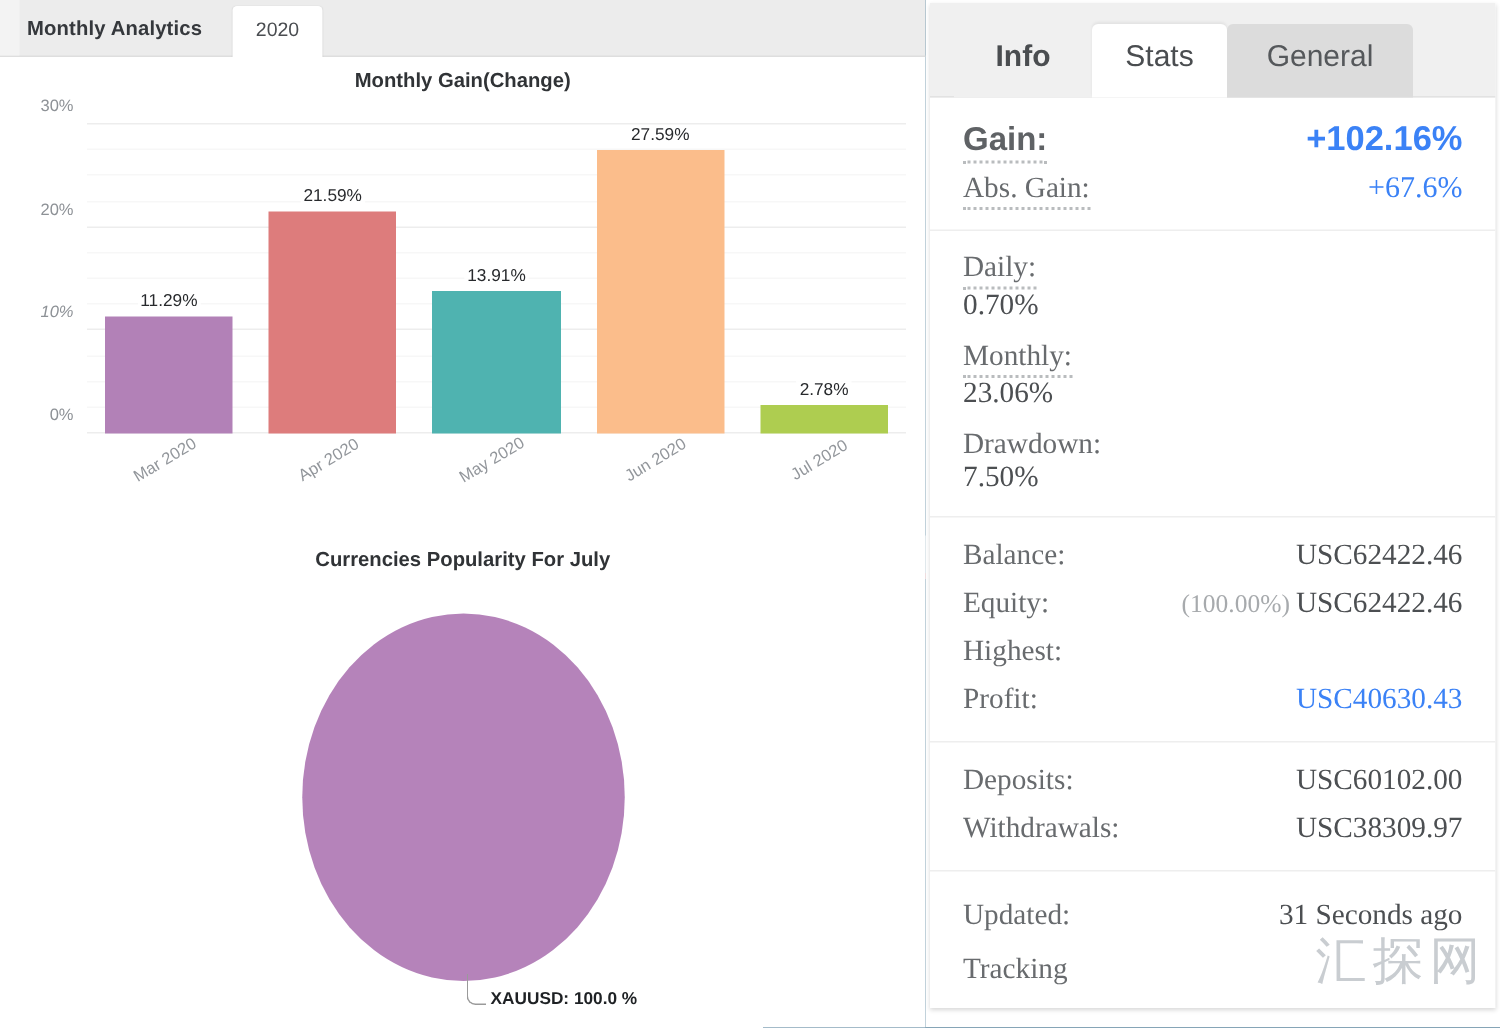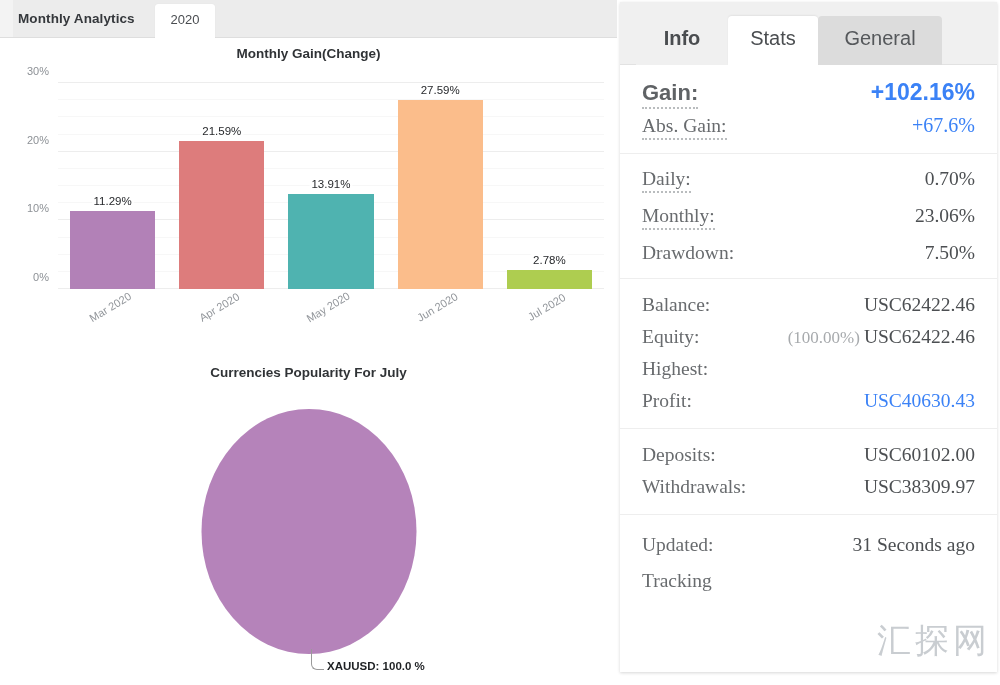--- a/index.html
+++ b/index.html
@@ -279,21 +279,21 @@
     color: #5f6265;
   }
   .srow.gain .svalue {
     font-family: "Liberation Sans", sans-serif;
     font-weight: bold;
     font-size: 23px;
   }
   .srow.absgain { padding-top: 5px; padding-bottom: 13px; }
   .srow.absgain .svalue { font-size: 20px; }
 
-  .srow.m { padding: 6px 0; }
+  .srow.m { padding: 6px 0; flex-direction: column; }
   .sgroup.ratios { padding-top: 8px; padding-bottom: 8px; }
   .sgroup.money { padding-top: 10px; padding-bottom: 11px; }
   .sgroup.money .srow { padding: 5px 0; }
   .sgroup.flows { padding-top: 10px; padding-bottom: 11px; }
   .sgroup.flows .srow { padding: 5px 0; }
   .sgroup.meta { padding-top: 12px; }
   .sgroup.meta .srow { padding: 7px 0; }
 
   .pos { color: #3b82f6; }
 
@@ -331,21 +331,21 @@
         <div class="gridline" style="bottom: 33.3333%;"></div>
         <div class="gridline minor" style="bottom: 41.6667%;"></div>
         <div class="gridline minor" style="bottom: 50%;"></div>
         <div class="gridline minor" style="bottom: 58.3333%;"></div>
         <div class="gridline" style="bottom: 66.6667%;"></div>
         <div class="gridline minor" style="bottom: 75%;"></div>
         <div class="gridline minor" style="bottom: 83.3333%;"></div>
         <div class="gridline minor" style="bottom: 91.6667%;"></div>
         <div class="gridline" style="bottom: 100%;"></div>
         <div class="ytick" style="bottom: 0%;">0%</div>
-        <div class="ytick" style="bottom: 33.3333%;">10%</div>
+        <div class="ytick" style="bottom: 33.3333%; font-style: italic;">10%</div>
         <div class="ytick" style="bottom: 66.6667%;">20%</div>
         <div class="ytick" style="bottom: 100%;">30%</div>
         <div class="bar-slot" style="left: 0%; width: 20%;">
           <div class="bar-rect" style="height: 37.6333%; background: rgb(178, 129, 183);"></div>
           <div class="bar-value" style="bottom: calc(37.6333% + 4px);">11.29%</div>
           <div class="xtick">Mar 2020</div>
         </div>
         <div class="bar-slot" style="left: 20%; width: 20%;">
           <div class="bar-rect" style="height: 71.9667%; background: rgb(221, 124, 124);"></div>
           <div class="bar-value" style="bottom: calc(71.9667% + 4px);">21.59%</div>

